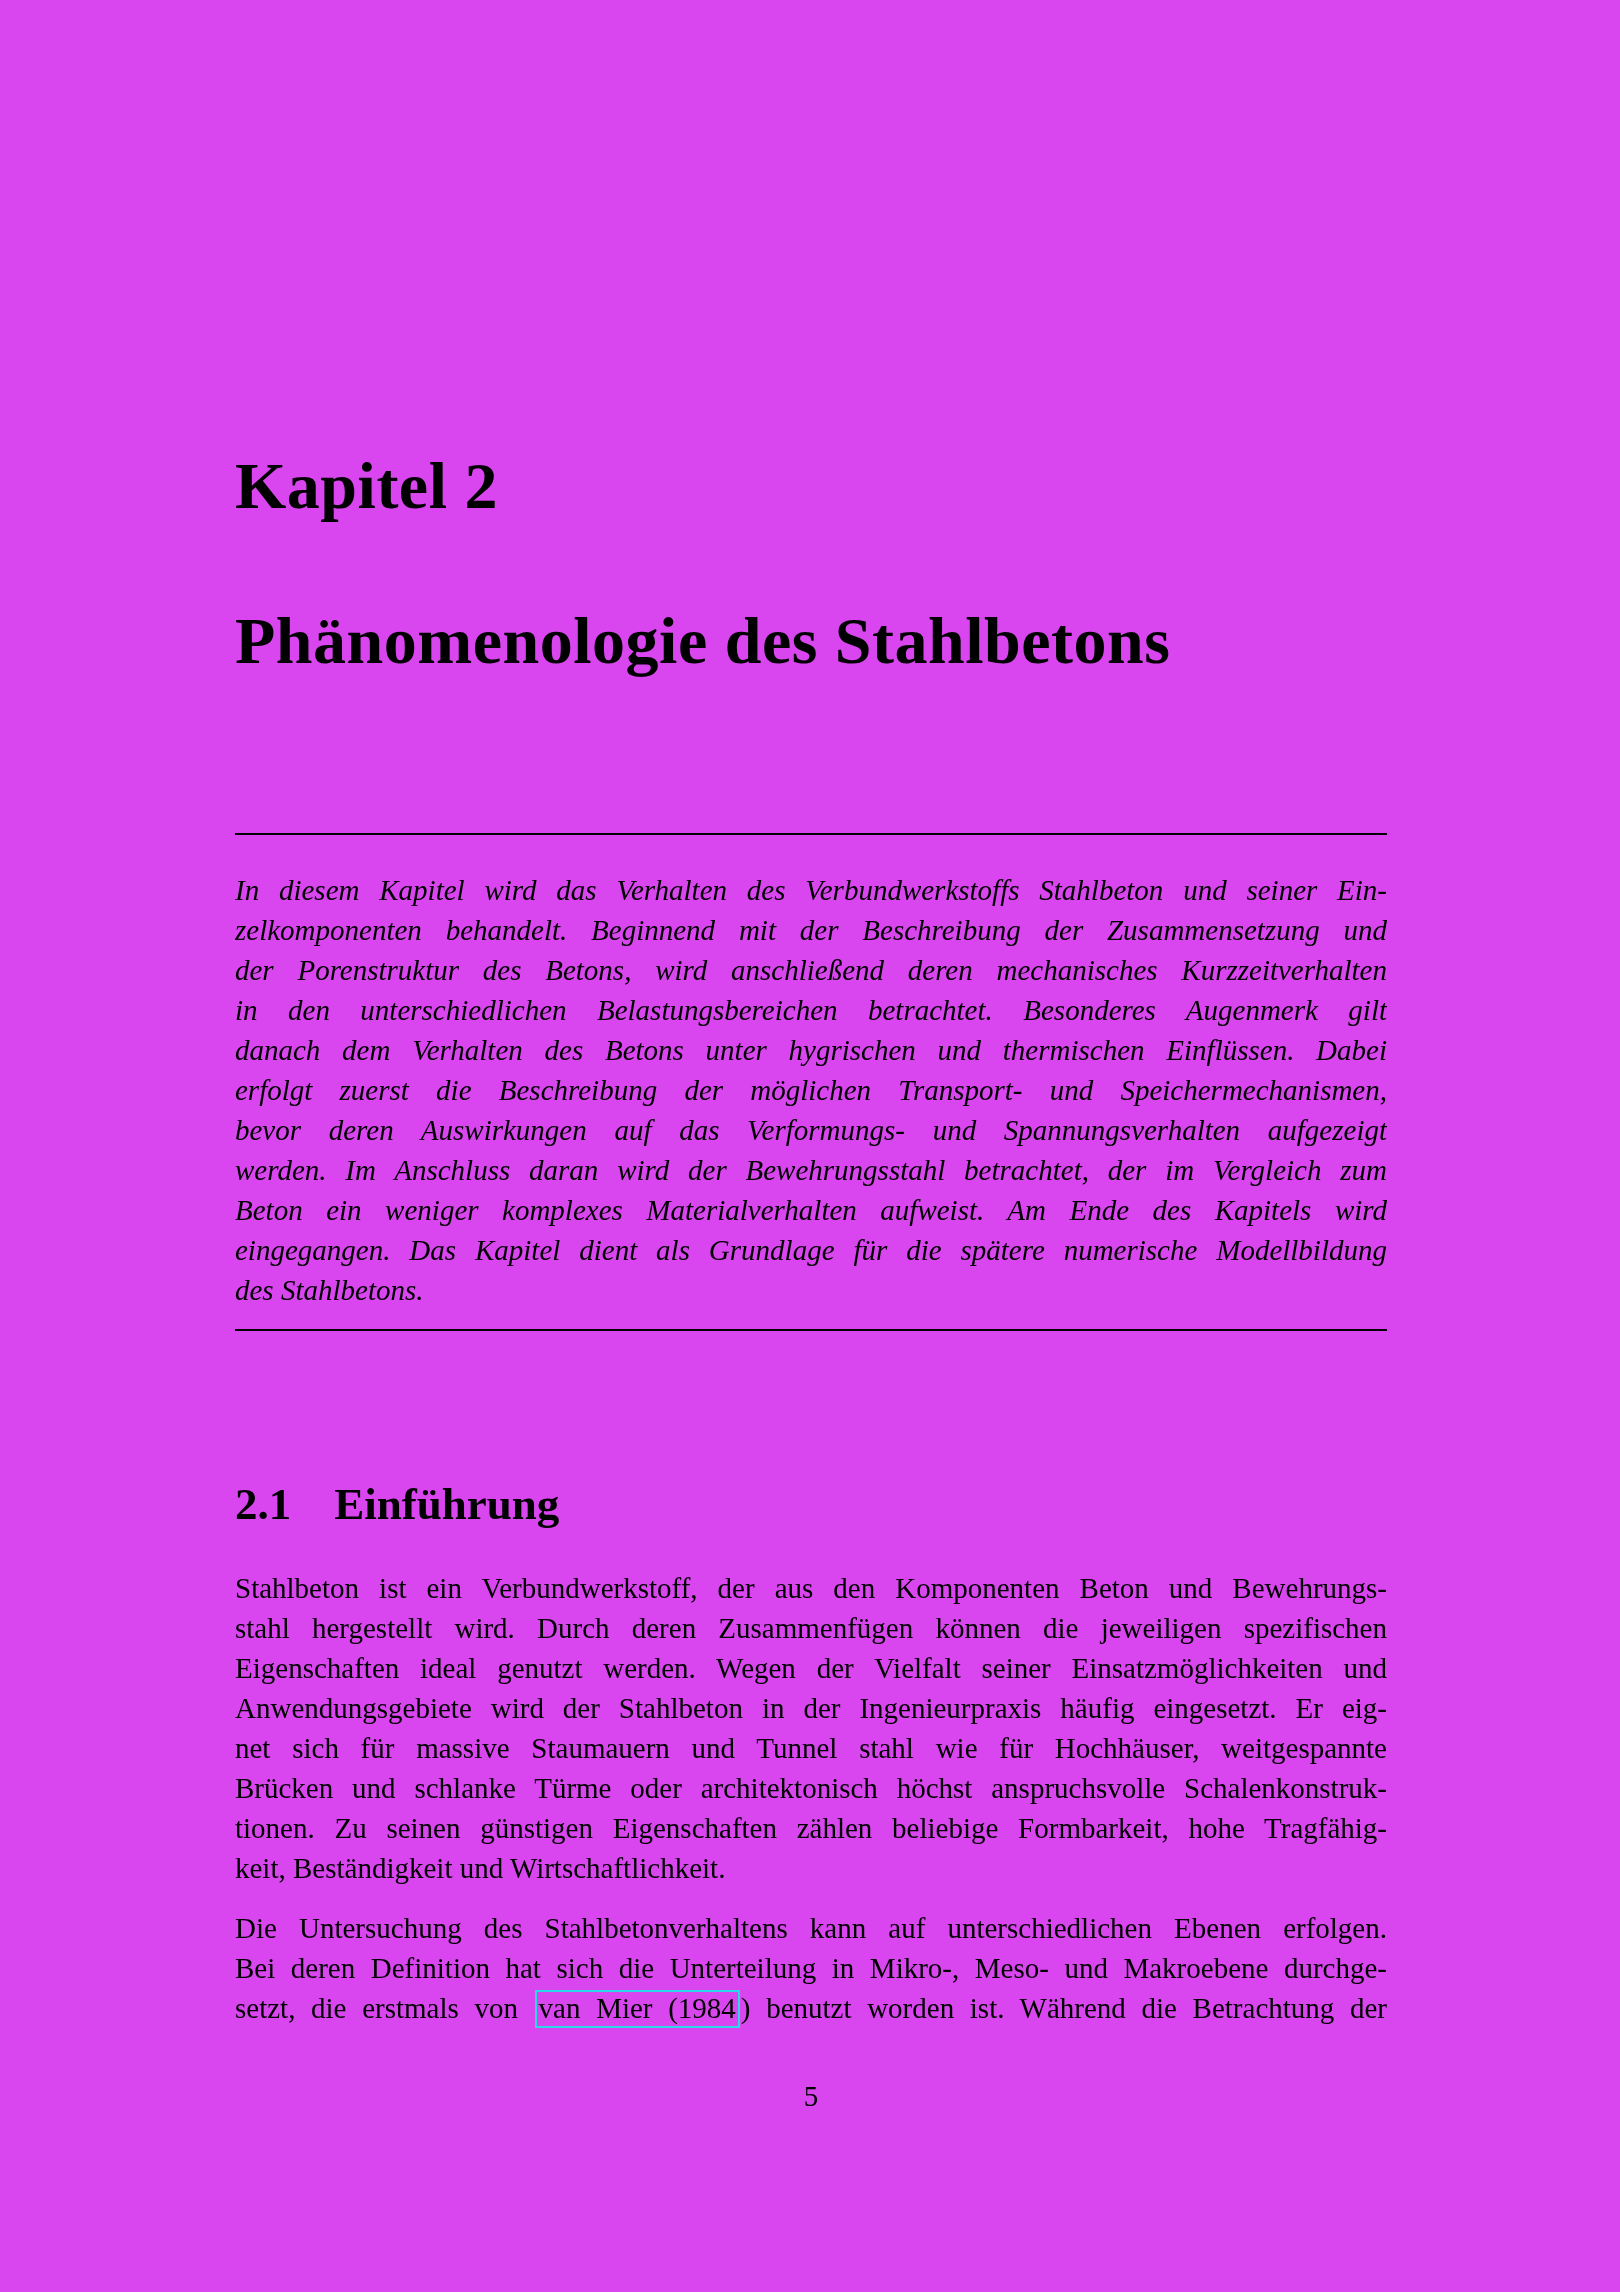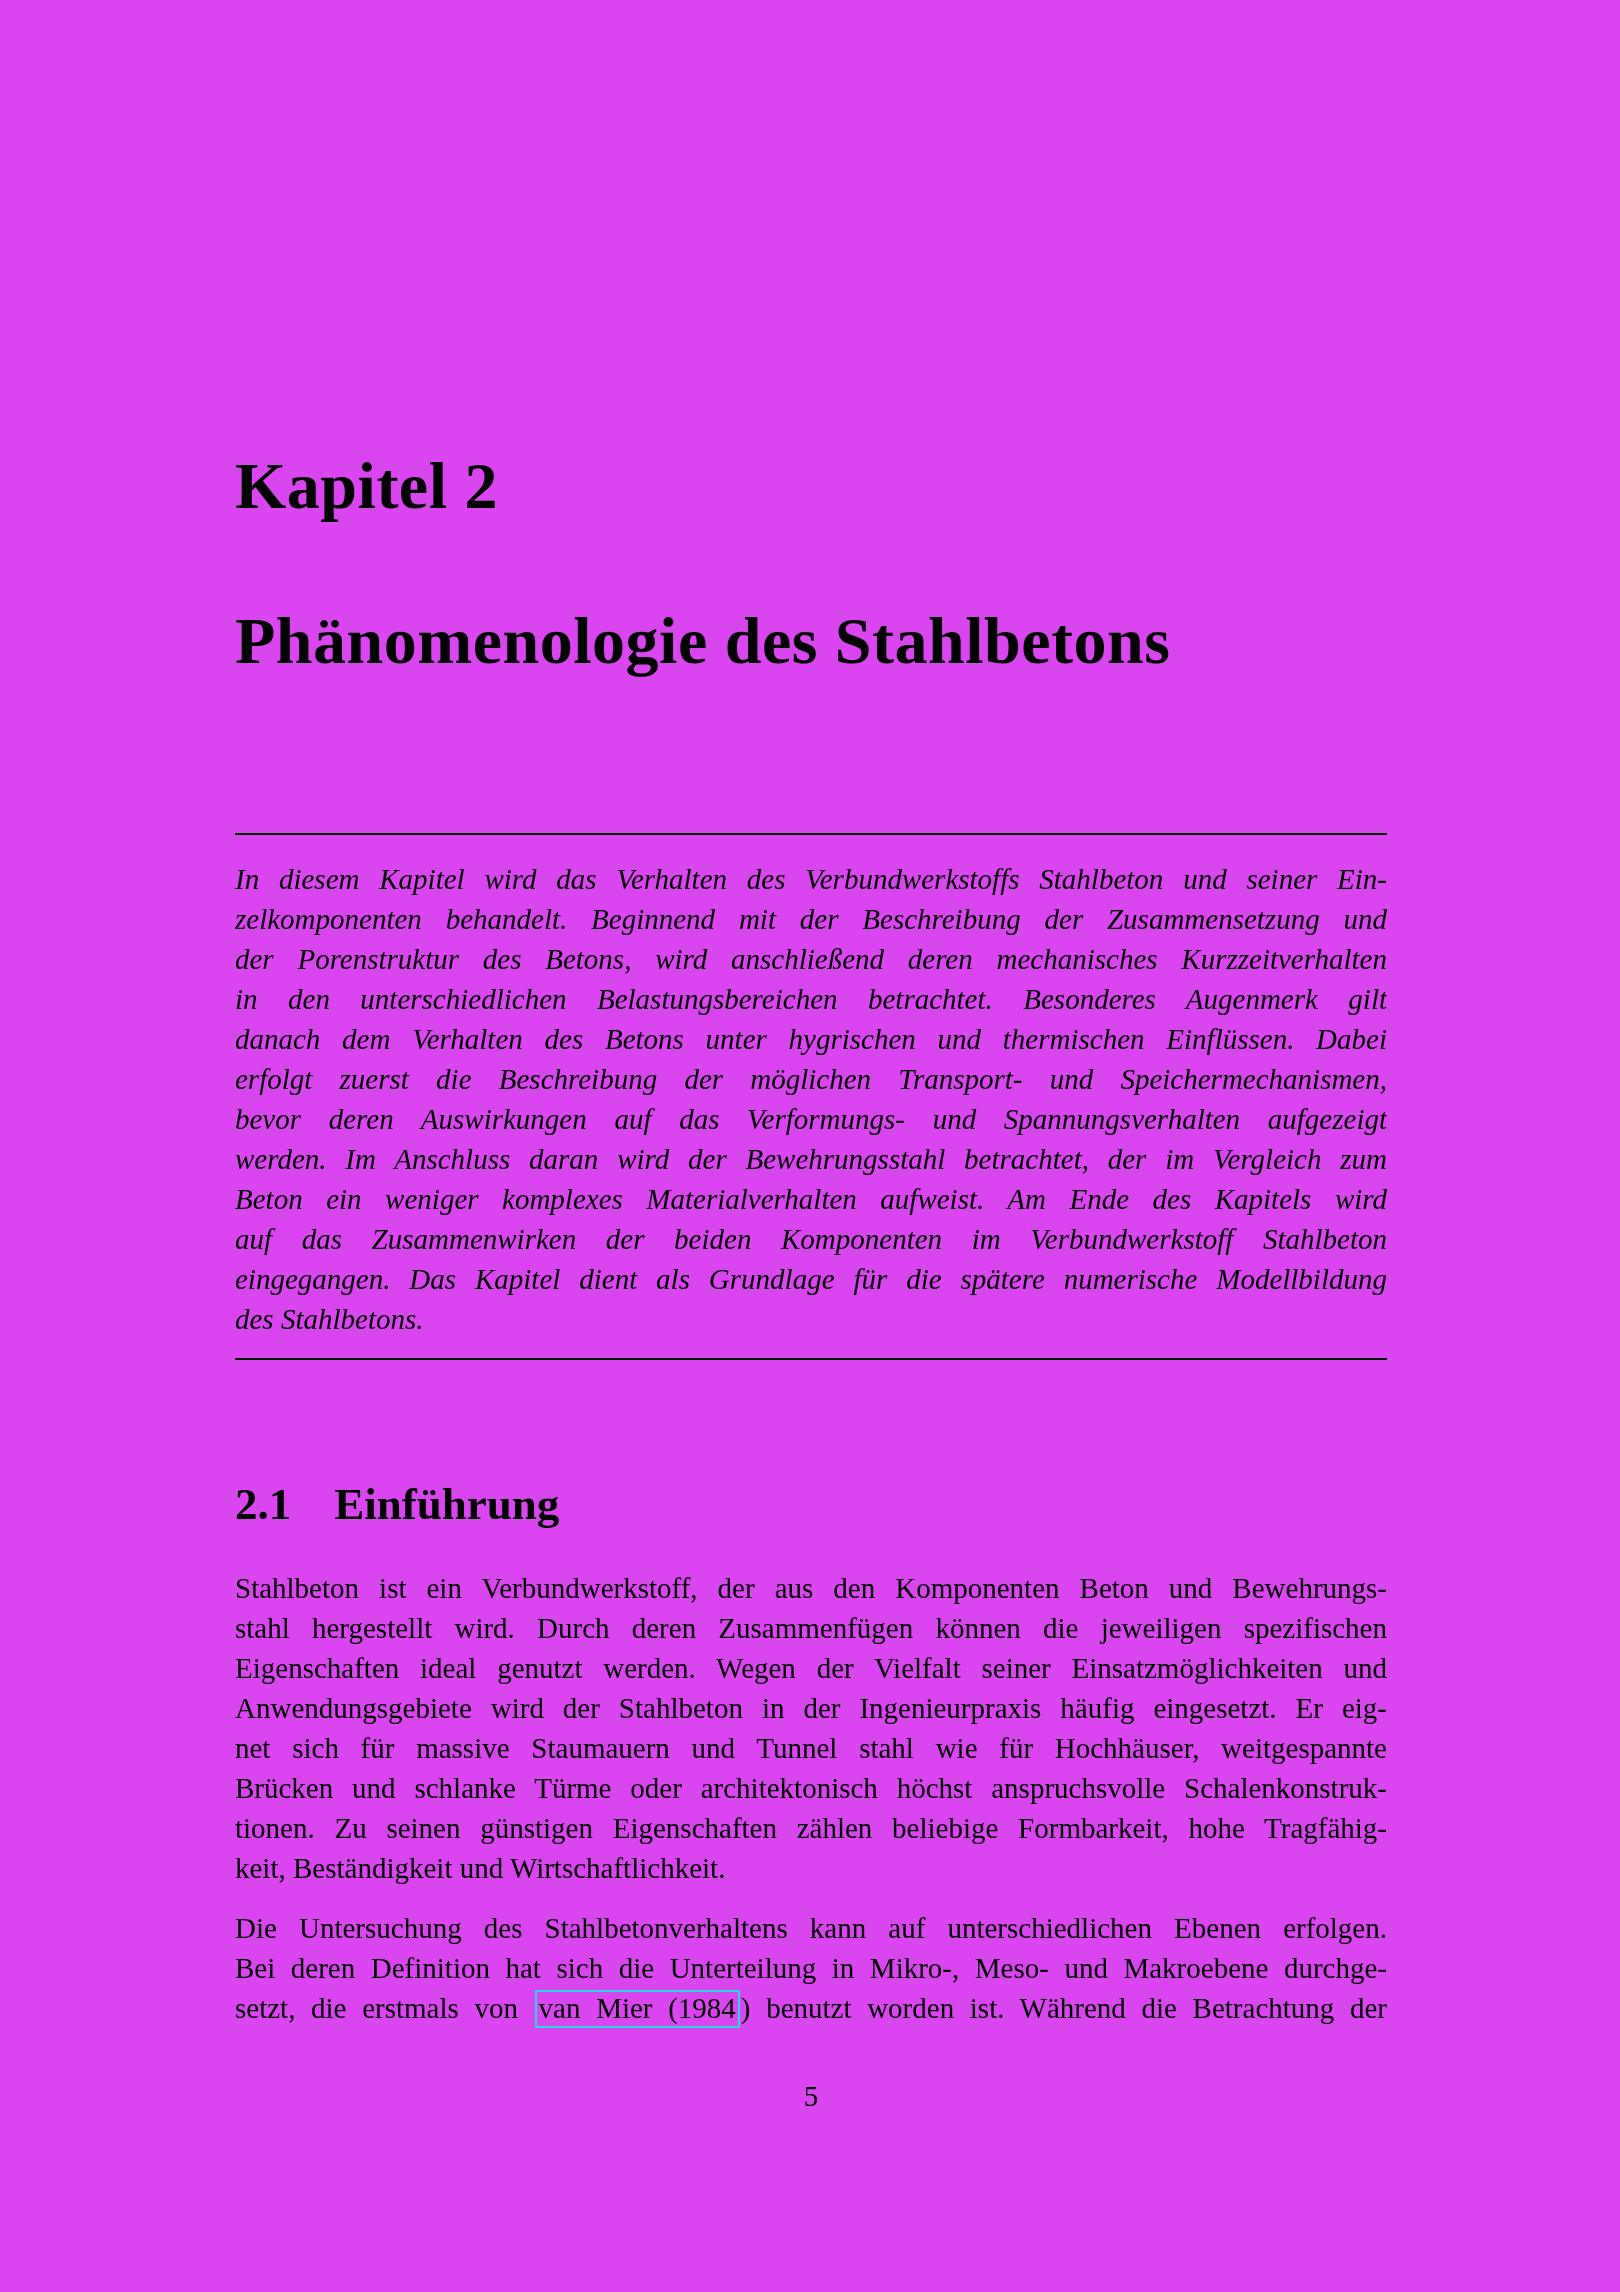--- a/index.html
+++ b/index.html
@@ -45,20 +45,21 @@
     width: 1152px;
   }
   .rule {
     height: 2px;
     background: #000000;
   }
   .abstract-text {
     padding: 23.5px 0 19.6px 0;
     font-style: italic;
     font-size: 29px;
+    margin-top: 11px;
   }
   .abstract-text .jline {
     height: 40px;
     line-height: 40px;
   }
   .jline {
     text-align: justify;
     text-align-last: justify;
     overflow: hidden;
     white-space: nowrap;
@@ -128,21 +129,20 @@
     <div class="abstract-text">
       <div class="jline">In diesem Kapitel wird das Verhalten des Verbundwerkstoffs Stahlbeton und seiner Ein-</div>
       <div class="jline">zelkomponenten behandelt. Beginnend mit der Beschreibung der Zusammensetzung und</div>
       <div class="jline">der Porenstruktur des Betons, wird anschließend deren mechanisches Kurzzeitverhalten</div>
       <div class="jline">in den unterschiedlichen Belastungsbereichen betrachtet. Besonderes Augenmerk gilt</div>
       <div class="jline">danach dem Verhalten des Betons unter hygrischen und thermischen Einflüssen. Dabei</div>
       <div class="jline">erfolgt zuerst die Beschreibung der möglichen Transport- und Speichermechanismen,</div>
       <div class="jline">bevor deren Auswirkungen auf das Verformungs- und Spannungsverhalten aufgezeigt</div>
       <div class="jline">werden. Im Anschluss daran wird der Bewehrungsstahl betrachtet, der im Vergleich zum</div>
       <div class="jline">Beton ein weniger komplexes Materialverhalten aufweist. Am Ende des Kapitels wird</div>
-      <div class="jline">auf das Zusammenwirken der beiden Komponenten im Verbundwerkstoff Stahlbeton</div>
       <div class="jline">eingegangen. Das Kapitel dient als Grundlage für die spätere numerische Modellbildung</div>
       <div class="jline last">des Stahlbetons.</div>
     </div>
     <div class="rule rule-bottom"></div>
   </section>
 
   <h2 class="section-heading">
     <span class="sec-num">2.1</span><span class="sec-title">Einführung</span>
   </h2>
 

